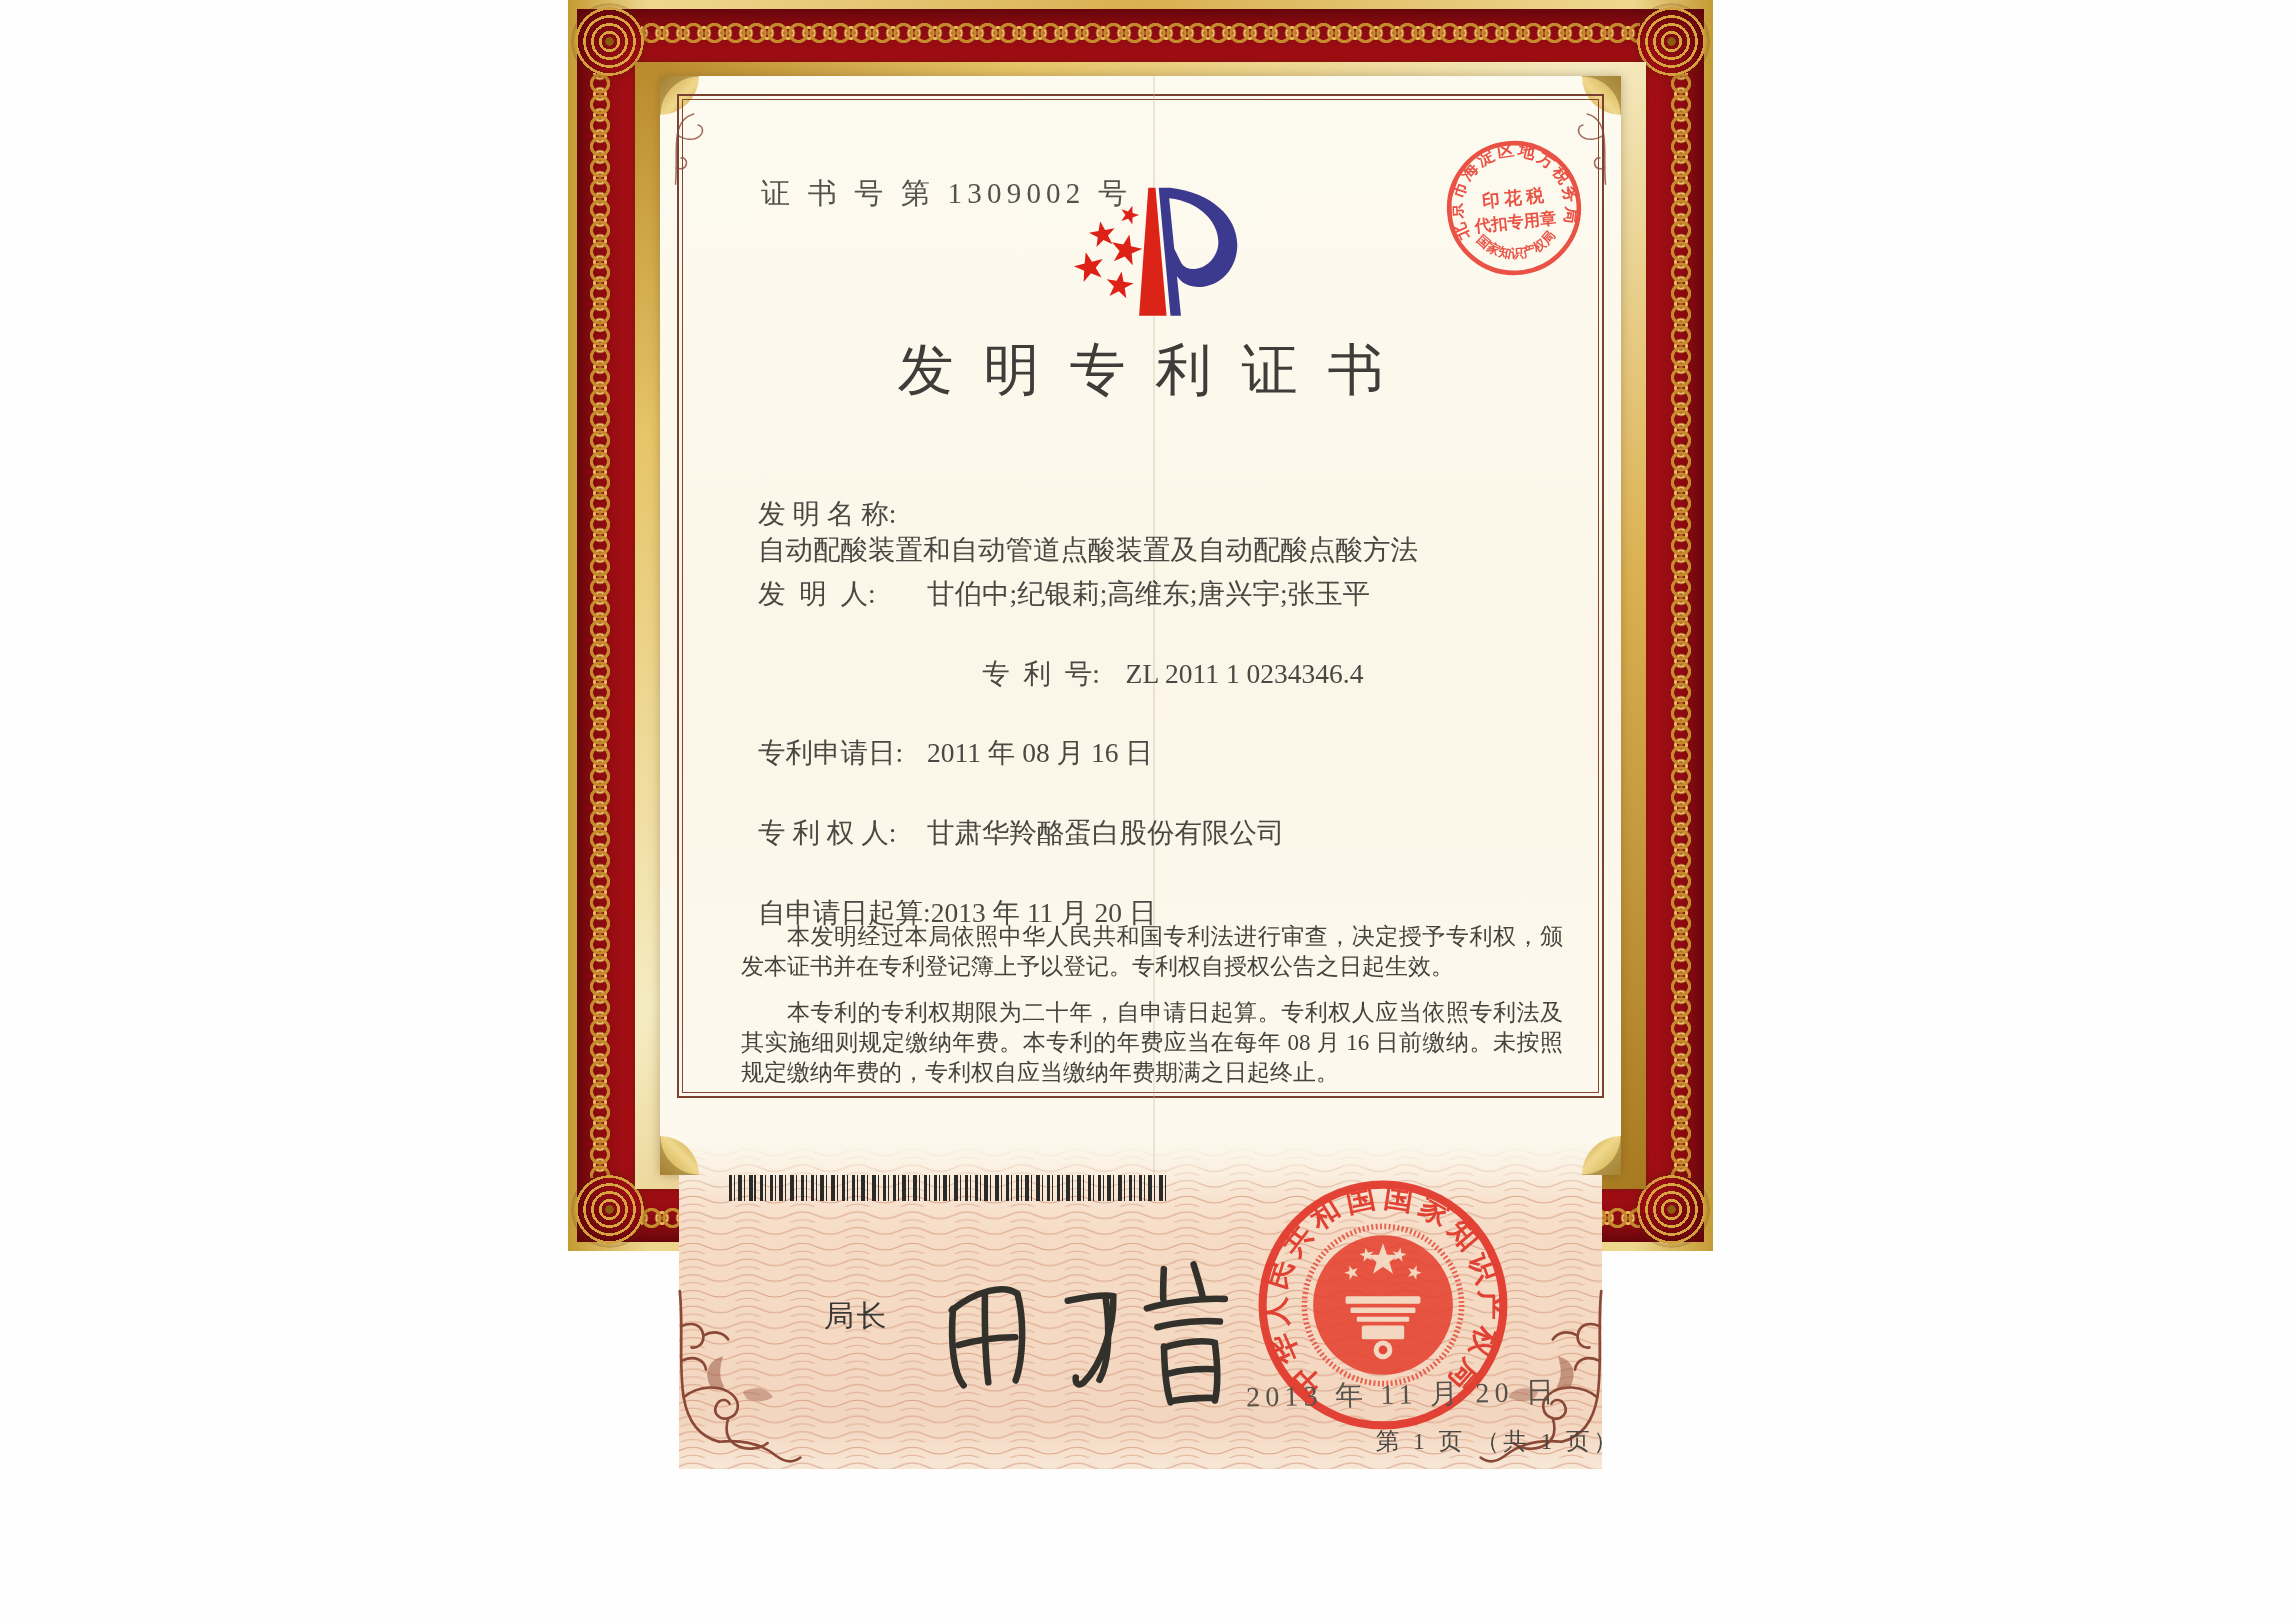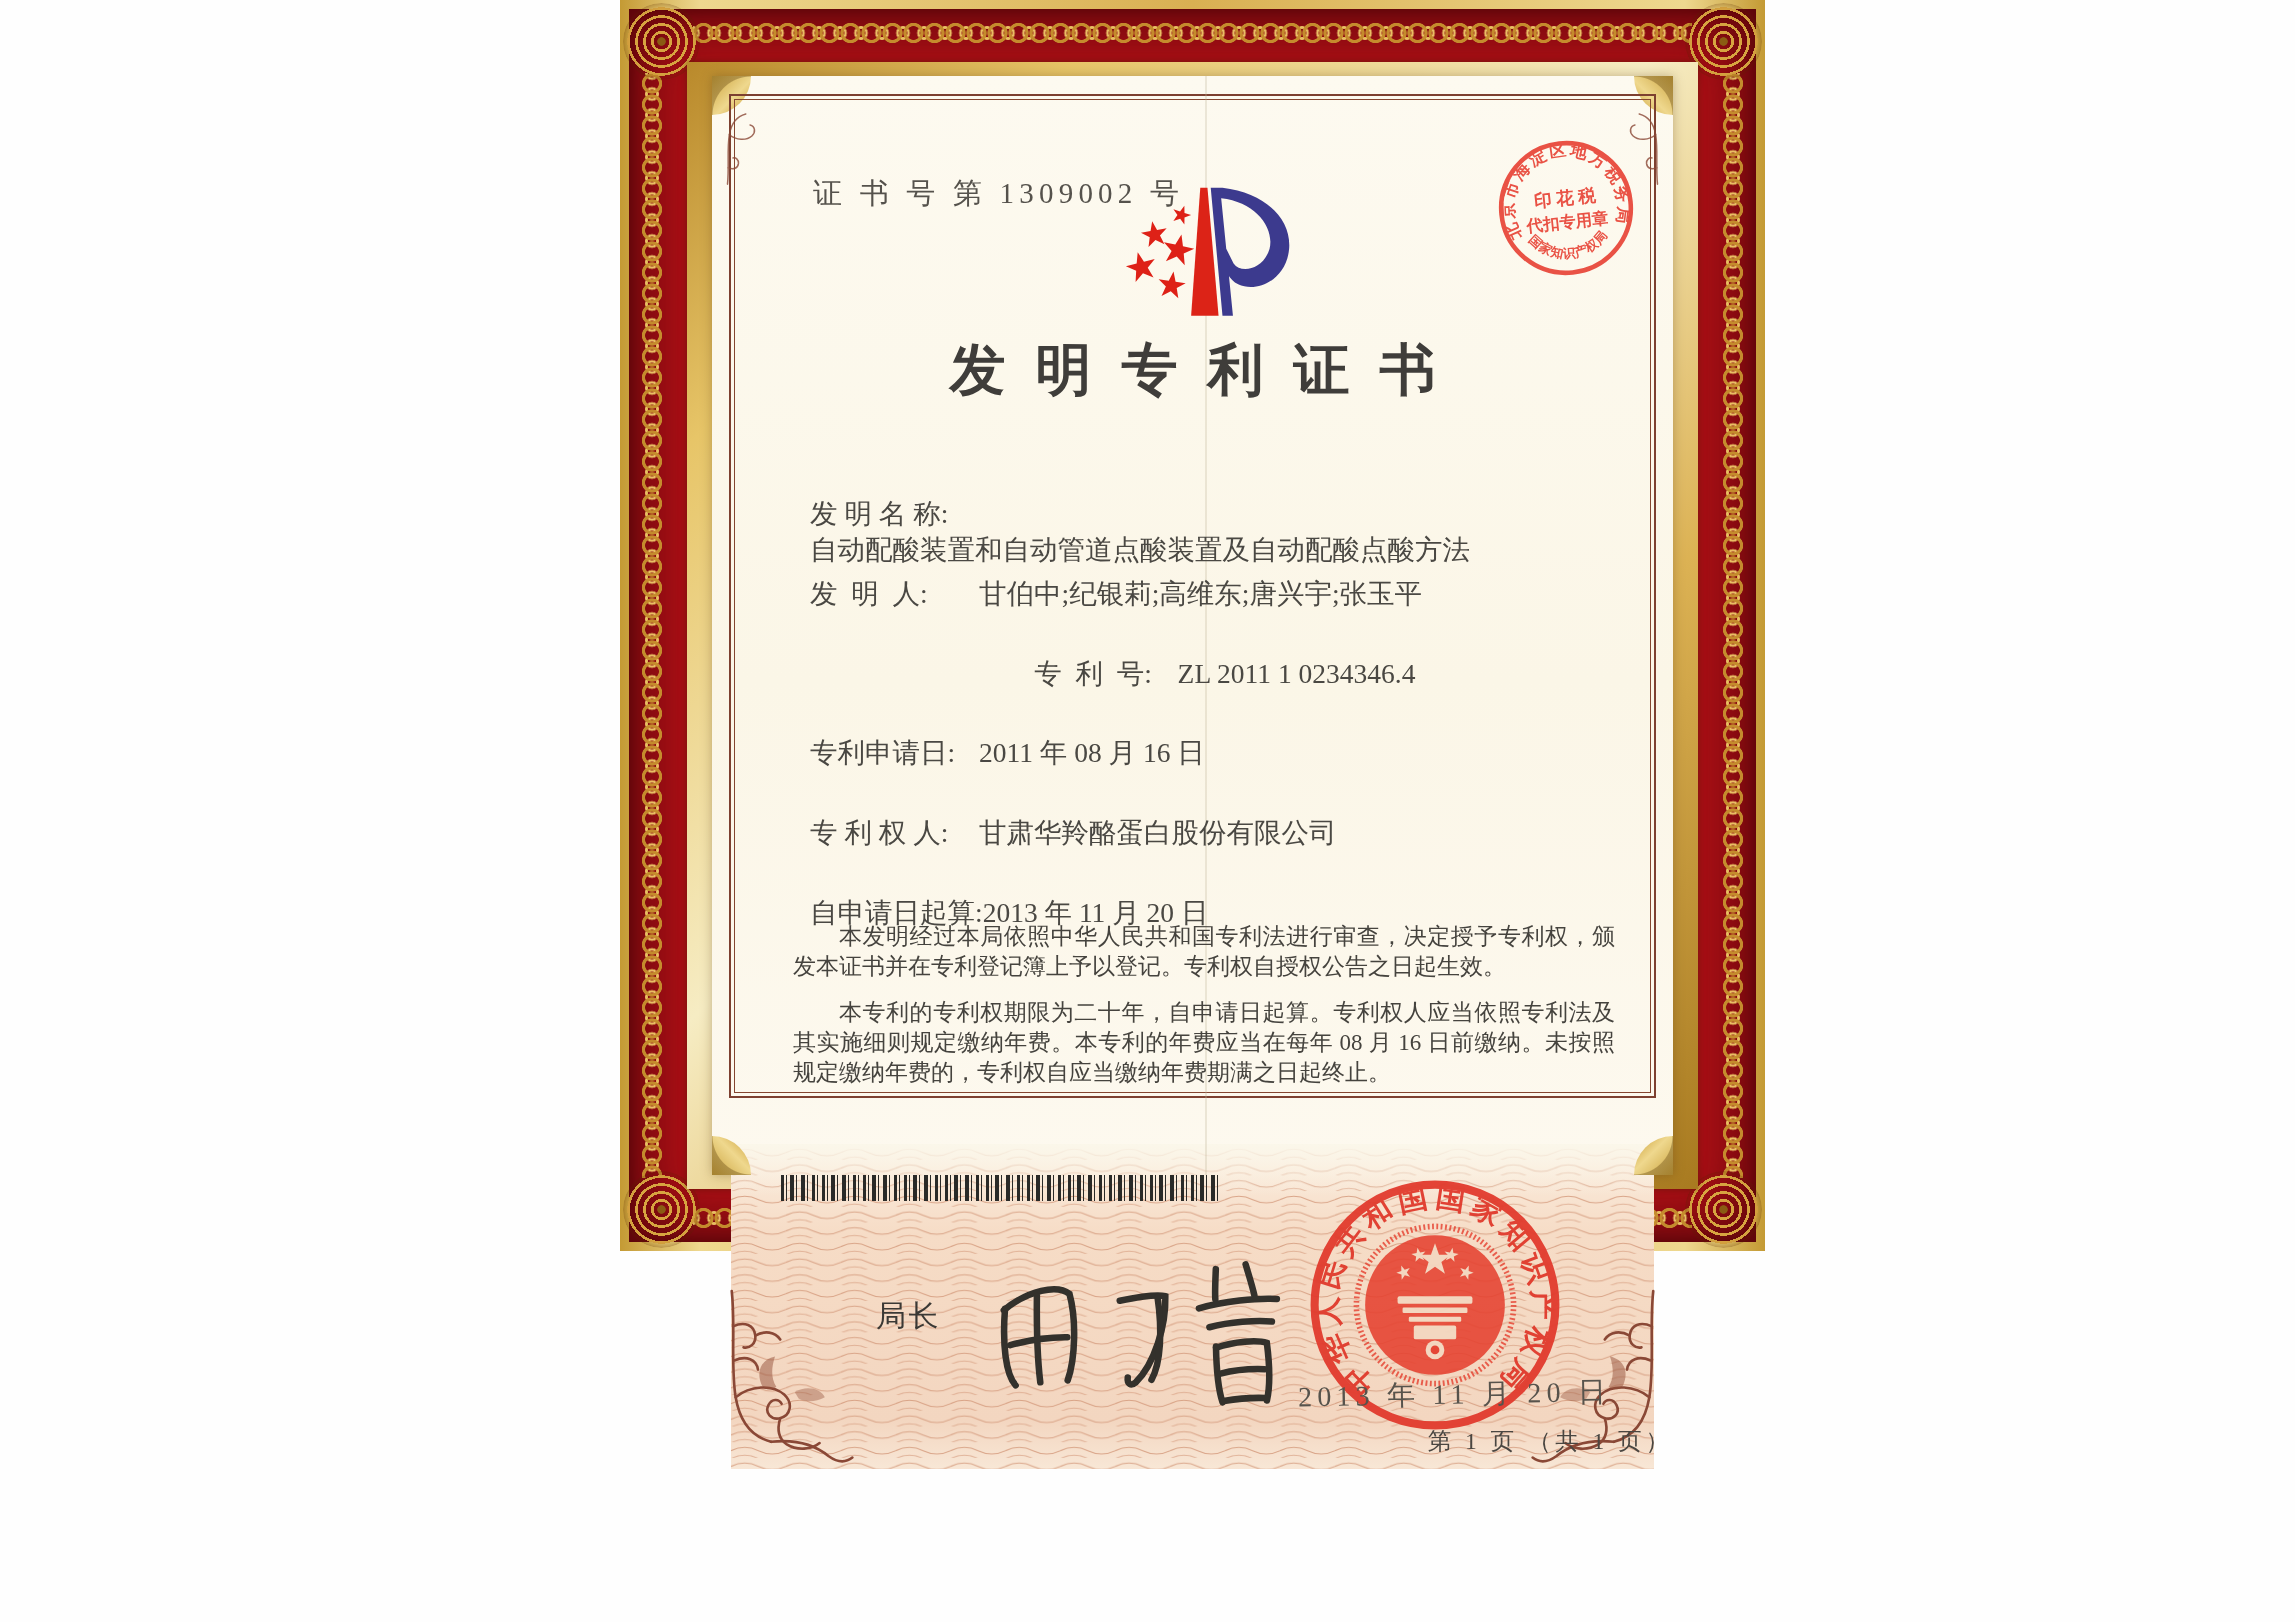--- a/index.html
+++ b/index.html
@@ -1,19 +1,19 @@
 <!DOCTYPE html>
 <html style="font-size:10.5px"><head>
 <meta charset="utf-8">
 <style>
   html,body{margin:0;padding:0;background:#ffffff;}
   .stage{position:relative;width:2295px;height:1623px;background:#fefefe;overflow:hidden;
          font-family:"Liberation Serif","DejaVu Serif",serif;}
   
-  .frame{position:absolute;left:620px;top:0;width:1145px;height:1251px;
+  .frame{position:absolute;left:568px;top:0;width:1145px;height:1251px;
          background:linear-gradient(90deg,#c49a34,#eed88f 7%,#d9b052 50%,#eed88f 93%,#c49a34);}
   .red-band{position:absolute;inset:9.2px;background:#b01016;
             box-shadow:inset 0 0 59px 22px rgba(88,6,10,.85), inset 0 0 11.8px 2.6px rgba(60,2,4,.6);}
   .rope{position:absolute;opacity:.95;}
   .rope-h{left:73px;right:73px;height:30px;
     background-image:
       radial-gradient(circle at 50% 50%, rgba(0,0,0,0) 6.5px, #c8922f 7.2px, #c8922f 9.8px, rgba(0,0,0,0) 10.5px),
       radial-gradient(circle at 50% 50%, rgba(0,0,0,0) 3.9px, #eec868 4.6px, #eec868 6.5px, rgba(0,0,0,0) 7.2px);
     background-size:21px 30px,21px 30px;background-position:0 0,10.5px 0;background-repeat:repeat-x;}
   .rope-top{top:18.3px;} .rope-bottom{bottom:18.3px;}
@@ -49,21 +49,21 @@
   .guilloche:before{content:'';position:absolute;left:0;right:0;top:0;height:52px;
     background:linear-gradient(#fbf7ea, rgba(251,247,234,0));}
   .inner-border{position:absolute;inset:18.3px 17px 77px;border:2px solid #7d4030;}
   .inner-border:after{content:'';position:absolute;inset:2.6px;border:1.3px solid #84452f;}
   .fold{position:absolute;top:0;bottom:0;left:493px;width:2px;background:rgba(190,178,150,.28);}
   
   .cert-no{position:absolute;left:101px;top:98px;font-size:29px;color:#55524c;
            letter-spacing:5.2px;white-space:pre;}
   .logo{position:absolute;left:389px;top:105px;width:209px;height:144px;}
   .title{position:absolute;left:0;top:257px;width:100%;text-align:center;font-size:56px;
-         font-weight:700;color:#3f3d3a;letter-spacing:30px;padding-left:30px;box-sizing:border-box;}
+         font-weight:400;color:#3f3d3a;letter-spacing:30px;padding-left:30px;box-sizing:border-box;}
   .fields{position:absolute;left:98px;right:59px;top:391px;}
   .row{position:absolute;left:0;right:0;font-size:27.5px;color:#4a4843;}
   .row .lab{display:inline-block;min-width:169px;white-space:pre;margin-top:29px;}
   .row .val{white-space:pre;}
   .r0{top:0;} .r1{top:80px;} .r2{top:160px;text-align:center;} .r3{top:239px;} .r4{top:319px;} .r5{top:399px;}
   .paras{position:absolute;left:65px;right:42px;top:830px;font-size:23px;line-height:30px;
          color:#45433e;text-align:justify;}
   .paras p{margin:16px;text-indent:2em;font-family:Liberation Serif, serif;}
   .barcode{position:absolute;left:69px;top:1099px;width:438px;height:26px;
     background-image:repeating-linear-gradient(90deg,

